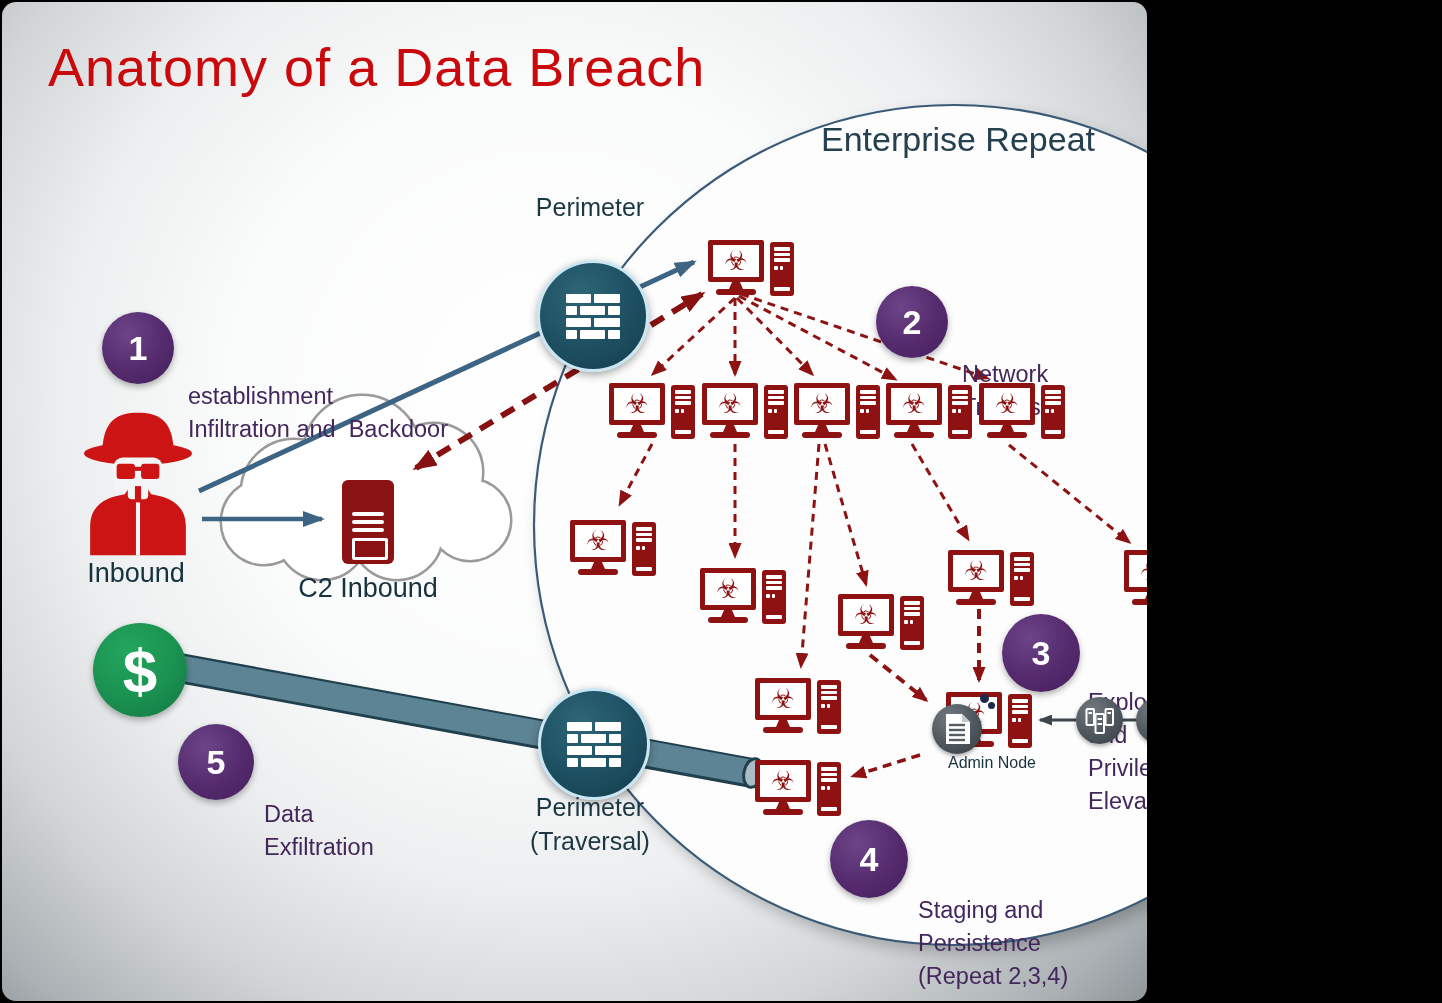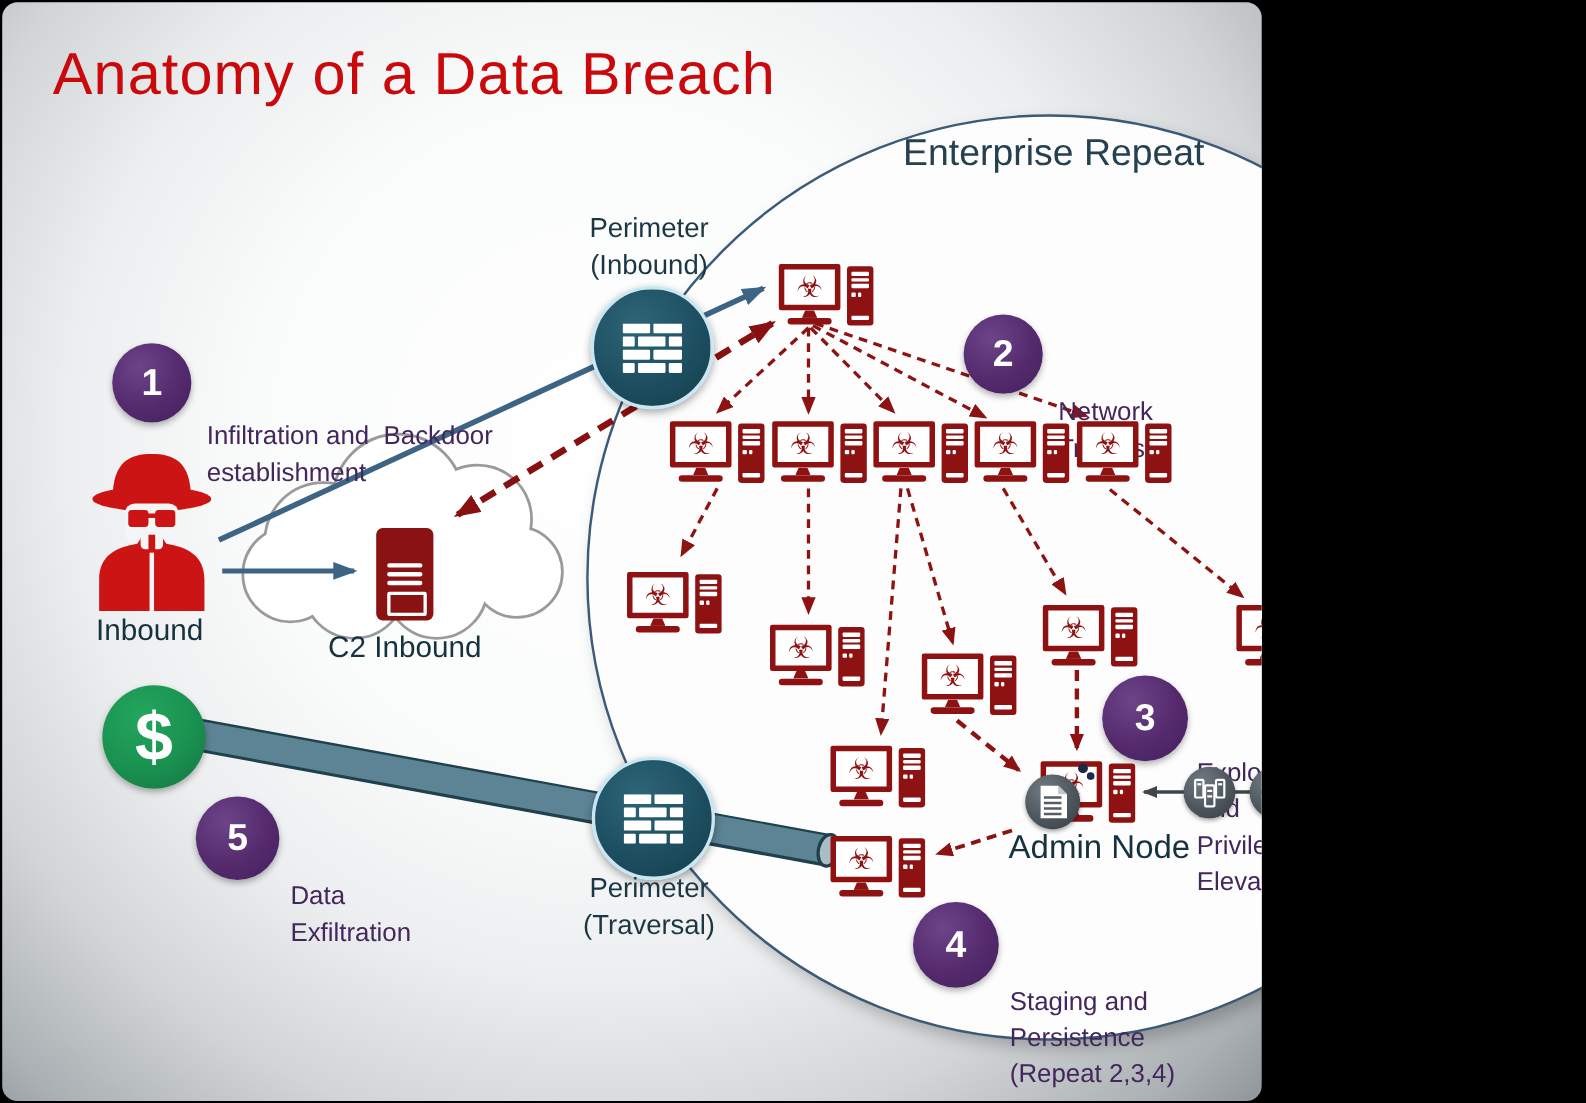--- a/index.html
+++ b/index.html
@@ -151,21 +151,20 @@
     </g>
 
     <line x1="1158" y1="718" x2="1038" y2="718" stroke="#3f464b" stroke-width="3" marker-end="url(#arrGray)"></line>
   </svg>
 
   <div class="abs title">Anatomy of a Data Breach</div>
   <div class="abs net-label">Enterprise Repeat</div>
 
   <div class="abs perim-label" style="left:468px;top:188px">
     <div>Perimeter</div>
-    <div>(Inbound)</div>
   </div>
   <div class="abs firewall" style="left:535px;top:258px">
     <svg width="54" height="45" viewBox="0 0 54 45">
       <g fill="#fff">
         <rect x="0" y="0" width="25" height="9" rx="1"></rect>
           <rect x="28" y="0" width="26" height="9" rx="1"></rect>
         <rect x="0" y="12" width="11" height="9" rx="1"></rect>
           <rect x="14" y="12" width="25" height="9" rx="1"></rect>
           <rect x="42" y="12" width="12" height="9" rx="1"></rect>
         <rect x="0" y="24" width="25" height="9" rx="1"></rect>
@@ -226,21 +225,21 @@
   <div class="abs small-label" style="left:296px;top:571px;width:140px">C2 Inbound</div>
 
   <div class="abs money" style="left:91px;top:621px">
     <span>$</span>
   </div>
 
   <div class="abs step-circle" style="left:100px;top:310px;width:72px;height:72px">
       <span>1</span>
     </div>
   <div class="abs step-text" style="left:186px;top:312px">
-    <div>Infiltration and  Backdoor</div><div>establishment</div>
+    <div>establishment</div><div>Infiltration and  Backdoor</div>
   </div>
 
   <div class="abs step-circle" style="left:874px;top:284px;width:72px;height:72px">
       <span>2</span>
     </div>
   <div class="abs step-text" style="left:960px;top:290px">
     <div>Network Traversal</div>
   </div>
 
   <div class="abs step-circle" style="left:1000px;top:612px;width:78px;height:78px">
@@ -484,21 +483,21 @@
       <path d="M2 0 H18 L26 8 V30 H2 Z" fill="#fff"></path>
       <path d="M18 0 L26 8 H18 Z" fill="#c2c8cb"></path>
       <g stroke="#555e63" stroke-width="2.4">
         <line x1="5" y1="11" x2="21" y2="11"></line>
           <line x1="5" y1="16" x2="21" y2="16"></line>
         <line x1="5" y1="21" x2="21" y2="21"></line>
           <line x1="5" y1="26" x2="21" y2="26"></line>
       </g>
     </svg>
   </div>
-  <div class="abs small-label" style="left:900px;top:752px;width:180px;text-align:right;font-size:30px">Admin Node</div>
+  <div class="abs small-label" style="left:900px;top:752px;width:180px;text-align:center;font-size:16px">Admin Node</div>
 
   <div class="abs gray-badge" style="left:1074px;top:695px;width:47px;height:47px">
     <svg width="30" height="28" viewBox="0 0 30 28">
       <g fill="none" stroke="#fff" stroke-width="2">
         <rect x="1.5" y="2" width="7.5" height="16" rx="1"></rect>
         <rect x="20.5" y="2" width="7.5" height="16" rx="1"></rect>
         <rect x="10.5" y="7" width="8.5" height="19" rx="1"></rect>
       </g>
       <g fill="#fff">
         <rect x="3.5" y="5" width="3.5" height="2"></rect>

